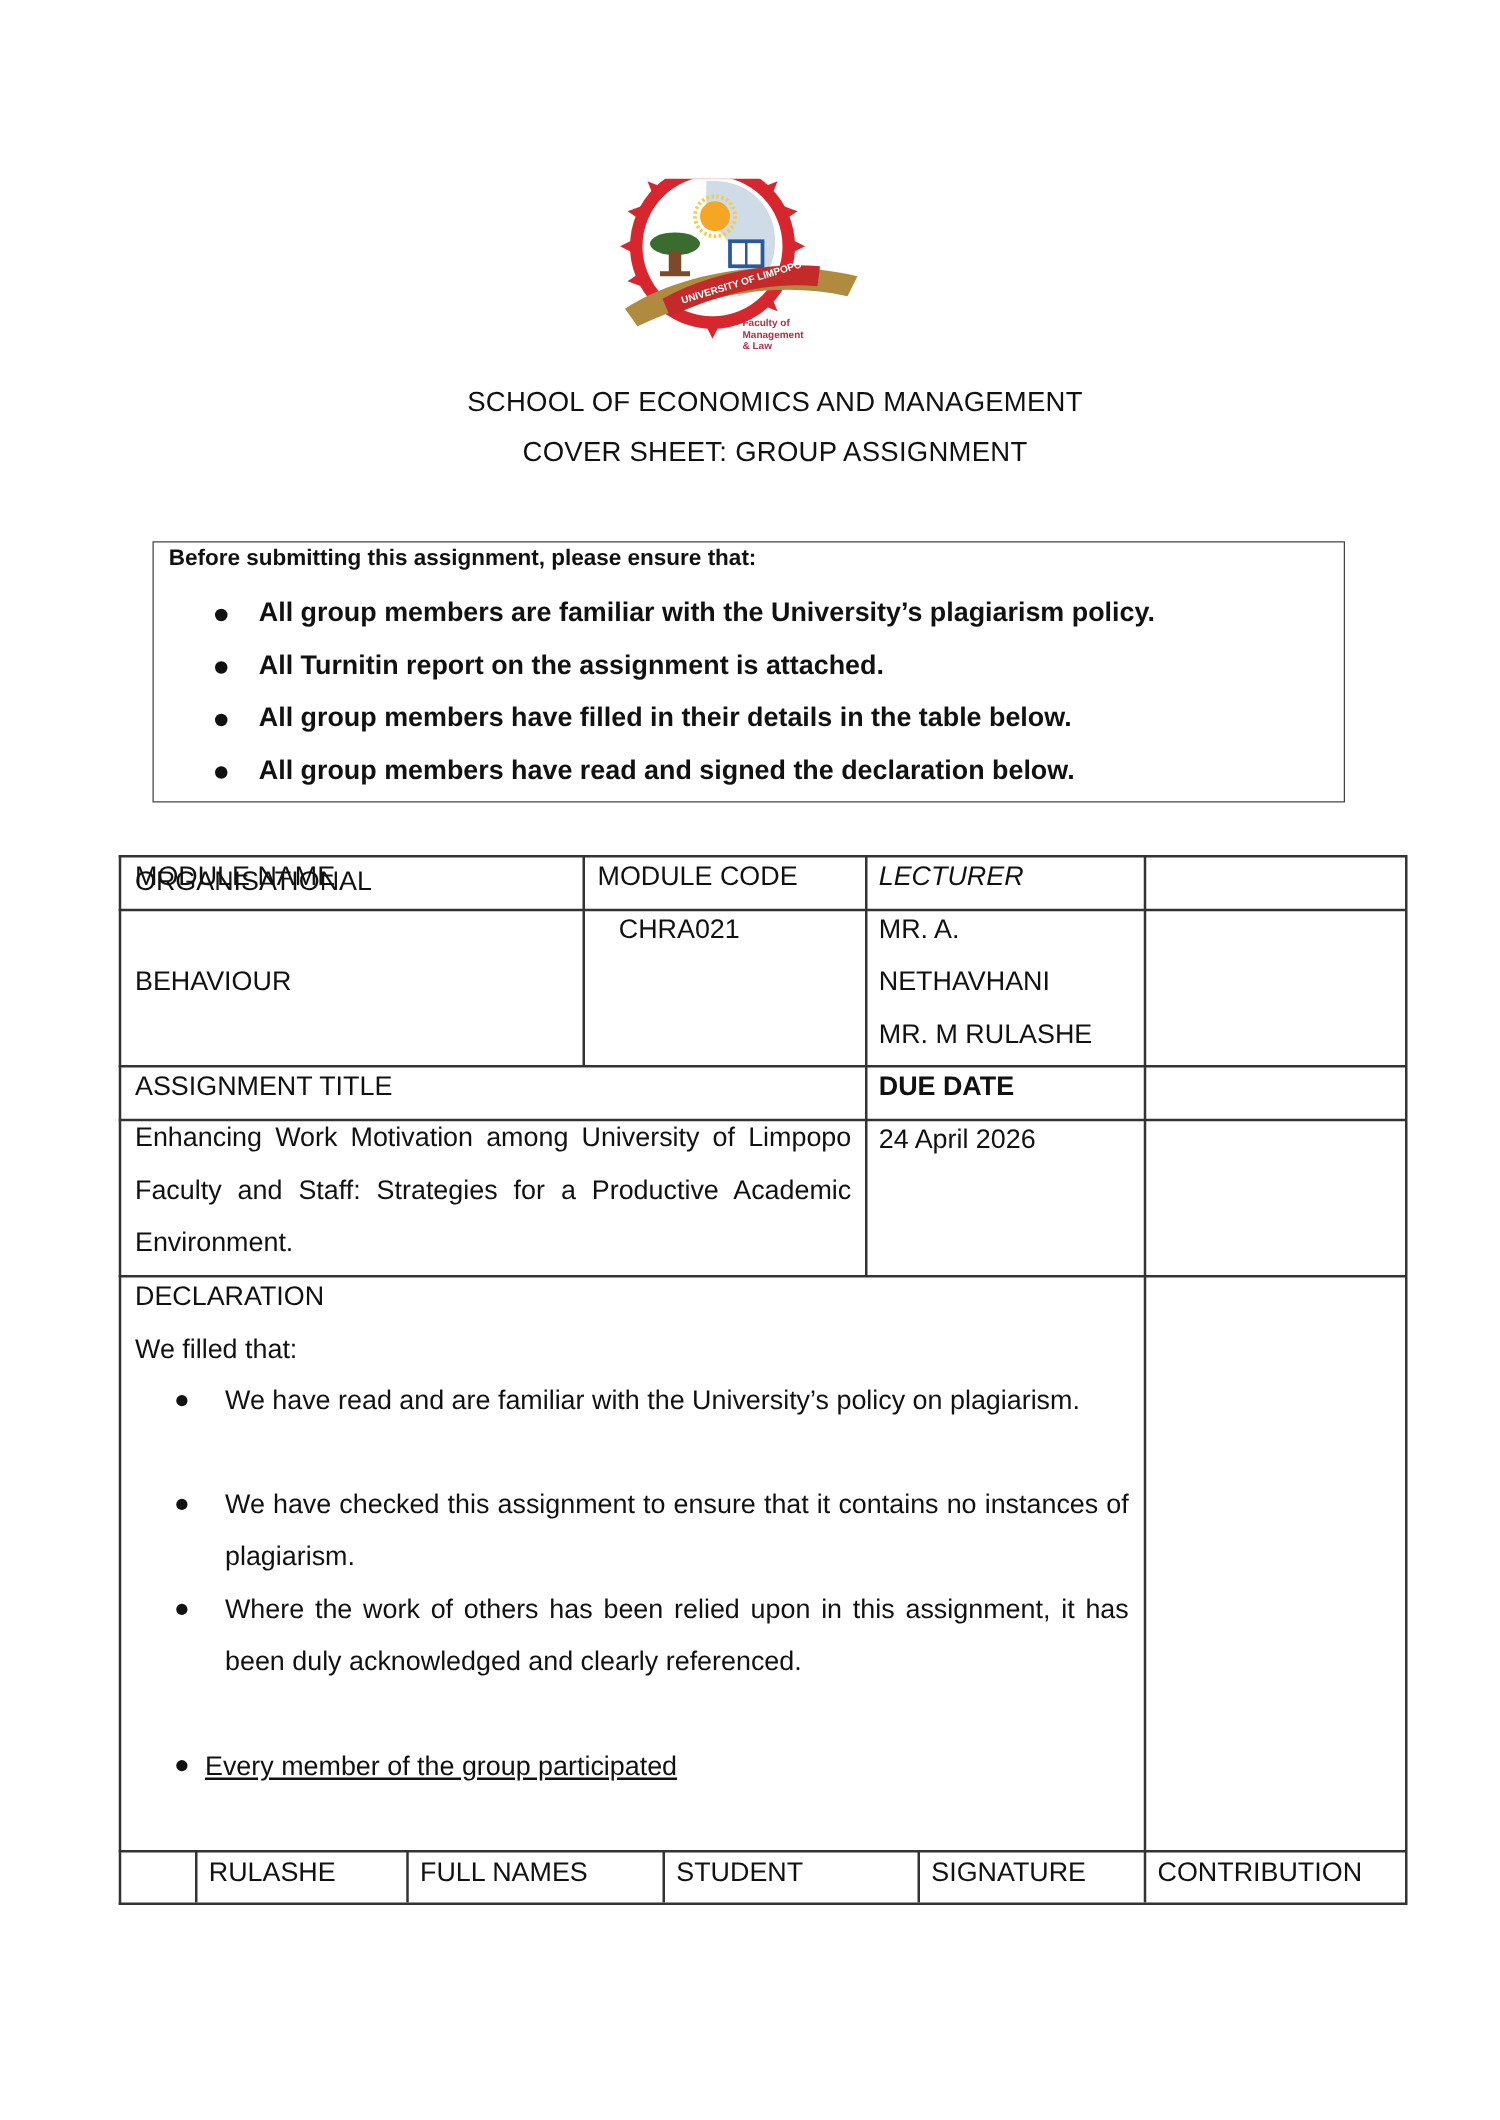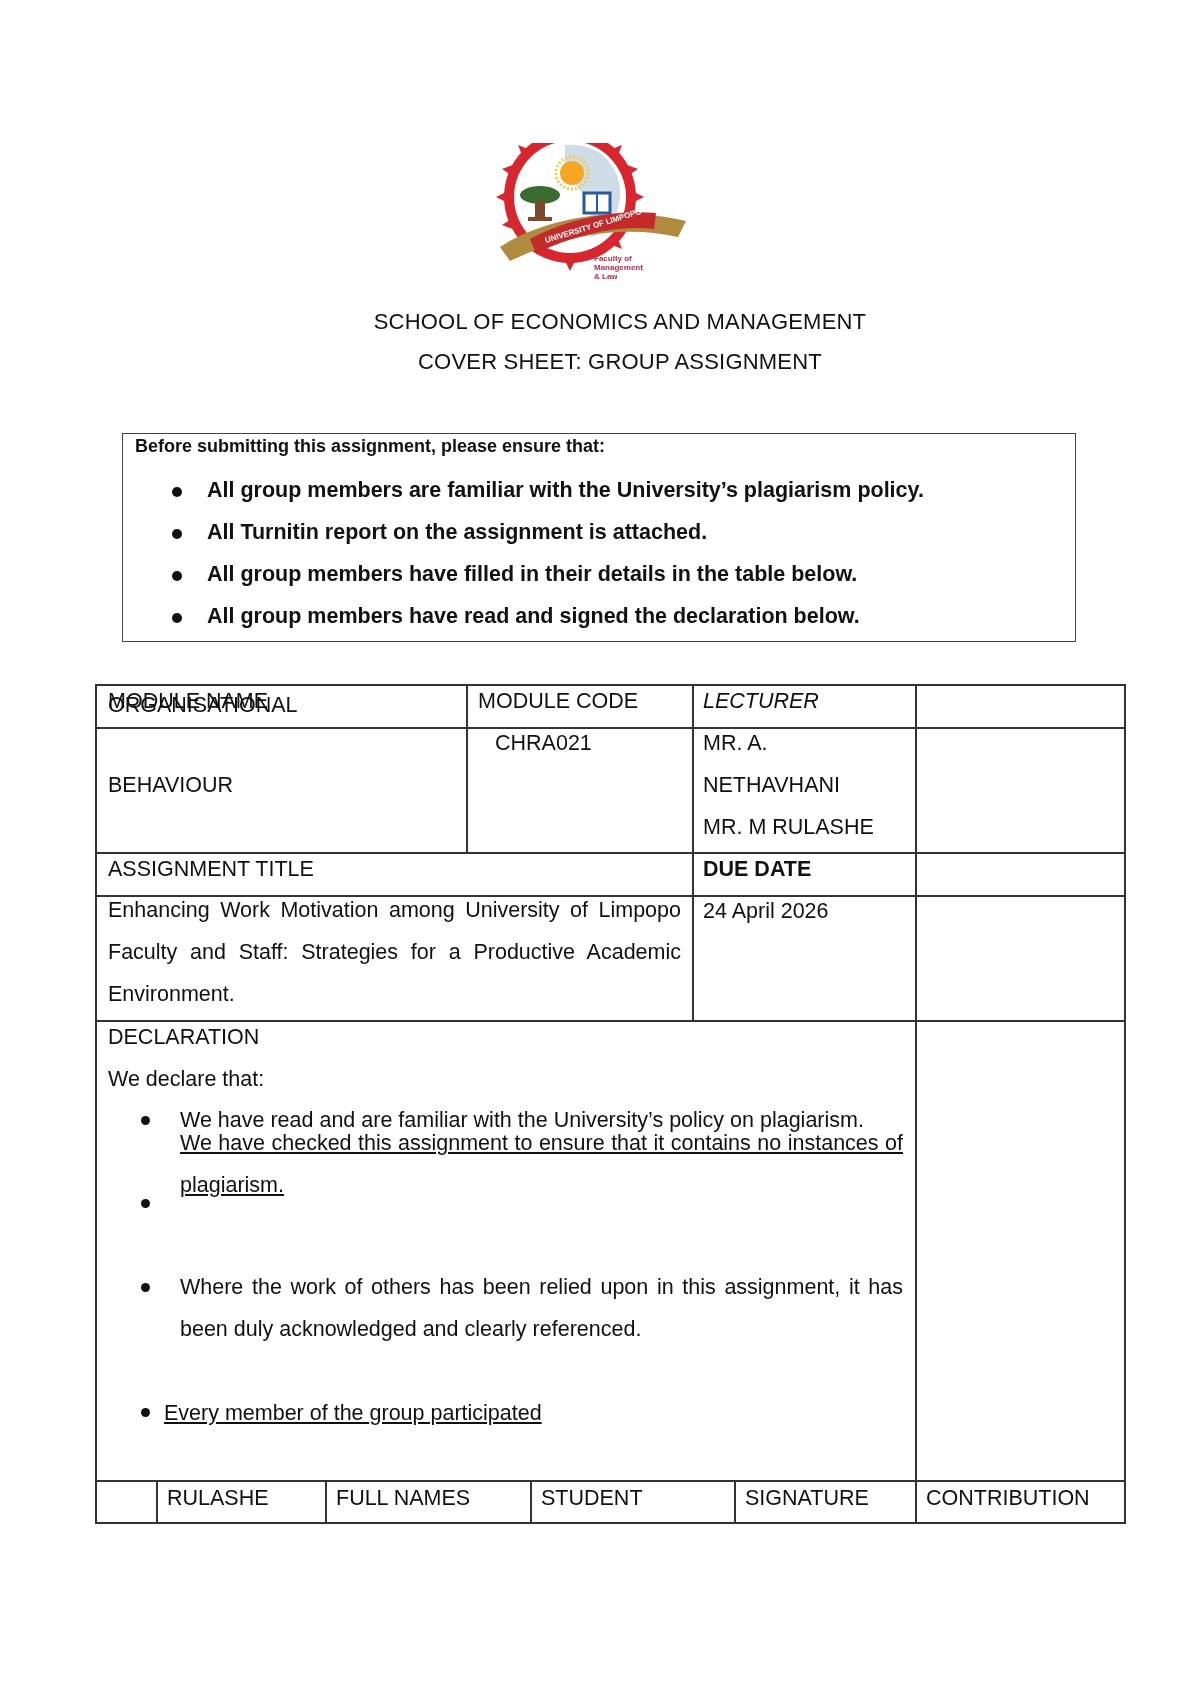--- a/index.html
+++ b/index.html
@@ -130,27 +130,27 @@
 <div class="cell-text" style="left:703px; top:773px;">NETHAVHANI</div>
 <div class="cell-text" style="left:703px; top:815px;">MR. M RULASHE</div>
 
 <div class="cell-text" style="left:108px; top:857px;">ASSIGNMENT TITLE</div>
 <div class="cell-text" style="left:703px; top:857px;font-weight:bold;">DUE DATE</div>
 
 <div class="cell-text just" style="left:108px; top:889px; width:573px;">Enhancing Work Motivation among University of Limpopo Faculty and Staff: Strategies for a Productive Academic Environment.</div>
 <div class="cell-text" style="left:703px; top:899px;">24 April 2026</div>
 
 <div class="cell-text" style="left:108px; top:1025px;">DECLARATION</div>
-<div class="cell-text" style="left:108px; top:1067px;">We declare that:</div>
+<div class="cell-text" style="left:108px; top:1067px;">We filled that:</div>
 
 <span class="dbullet" style="left:141px; top:1116px;"></span>
 <div class="cell-text just" style="left:180px; top:1099px; width:723px;">We have read and are familiar with the University’s policy on plagiarism.</div>
 
 <span class="dbullet" style="left:141px; top:1199px;"></span>
-<div class="cell-text just" style="left:180px; top:1122px; width:723px;text-decoration:underline;">We have checked this assignment to ensure that it contains no instances of plagiarism.</div>
+<div class="cell-text just" style="left:180px; top:1182px; width:723px;">We have checked this assignment to ensure that it contains no instances of plagiarism.</div>
 
 <span class="dbullet" style="left:141px; top:1283px;"></span>
 <div class="cell-text just" style="left:180px; top:1266px; width:723px;">Where the work of others has been relied upon in this assignment, it has been duly acknowledged and clearly referenced.</div>
 
 <span class="dbullet" style="left:141px; top:1408px;"></span>
 <div class="cell-text" style="left:164px; top:1401px;text-decoration:underline;">Every member of the group participated</div>
 
 <div class="cell-text" style="left:167px; top:1486px;">RULASHE</div>
 <div class="cell-text" style="left:336px; top:1486px;">FULL NAMES</div>
 <div class="cell-text" style="left:541px; top:1486px;">STUDENT</div>

